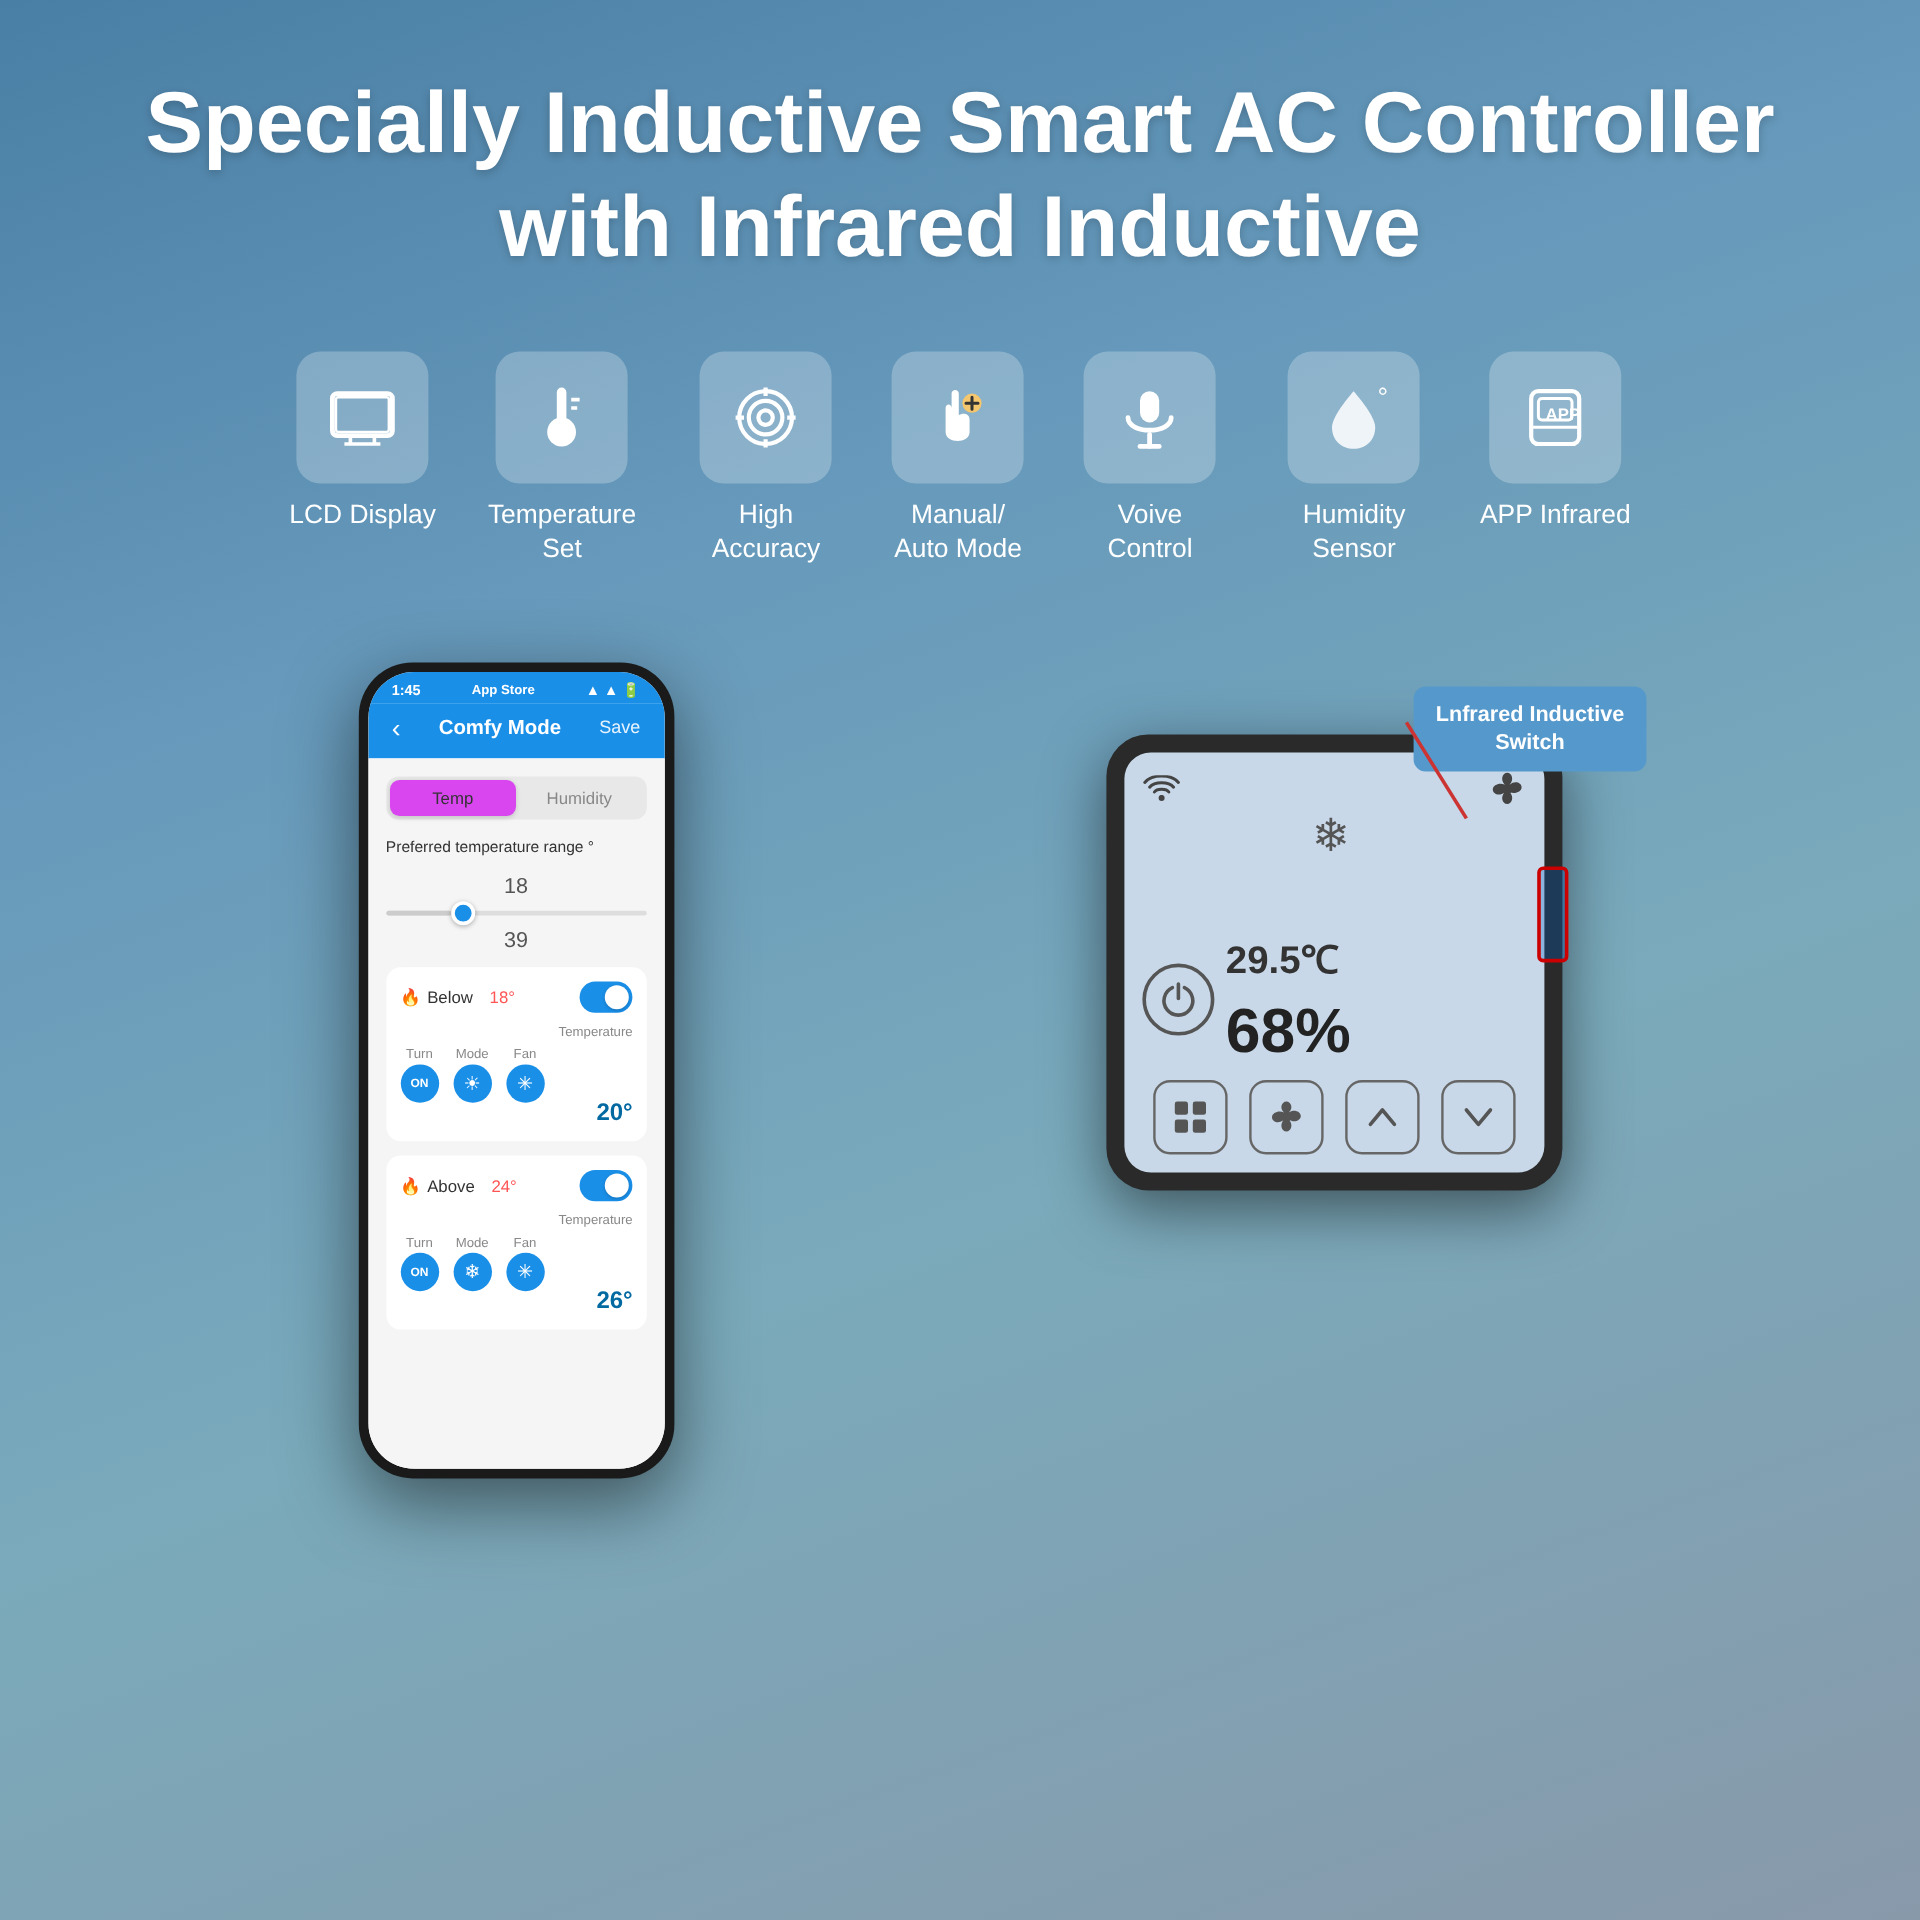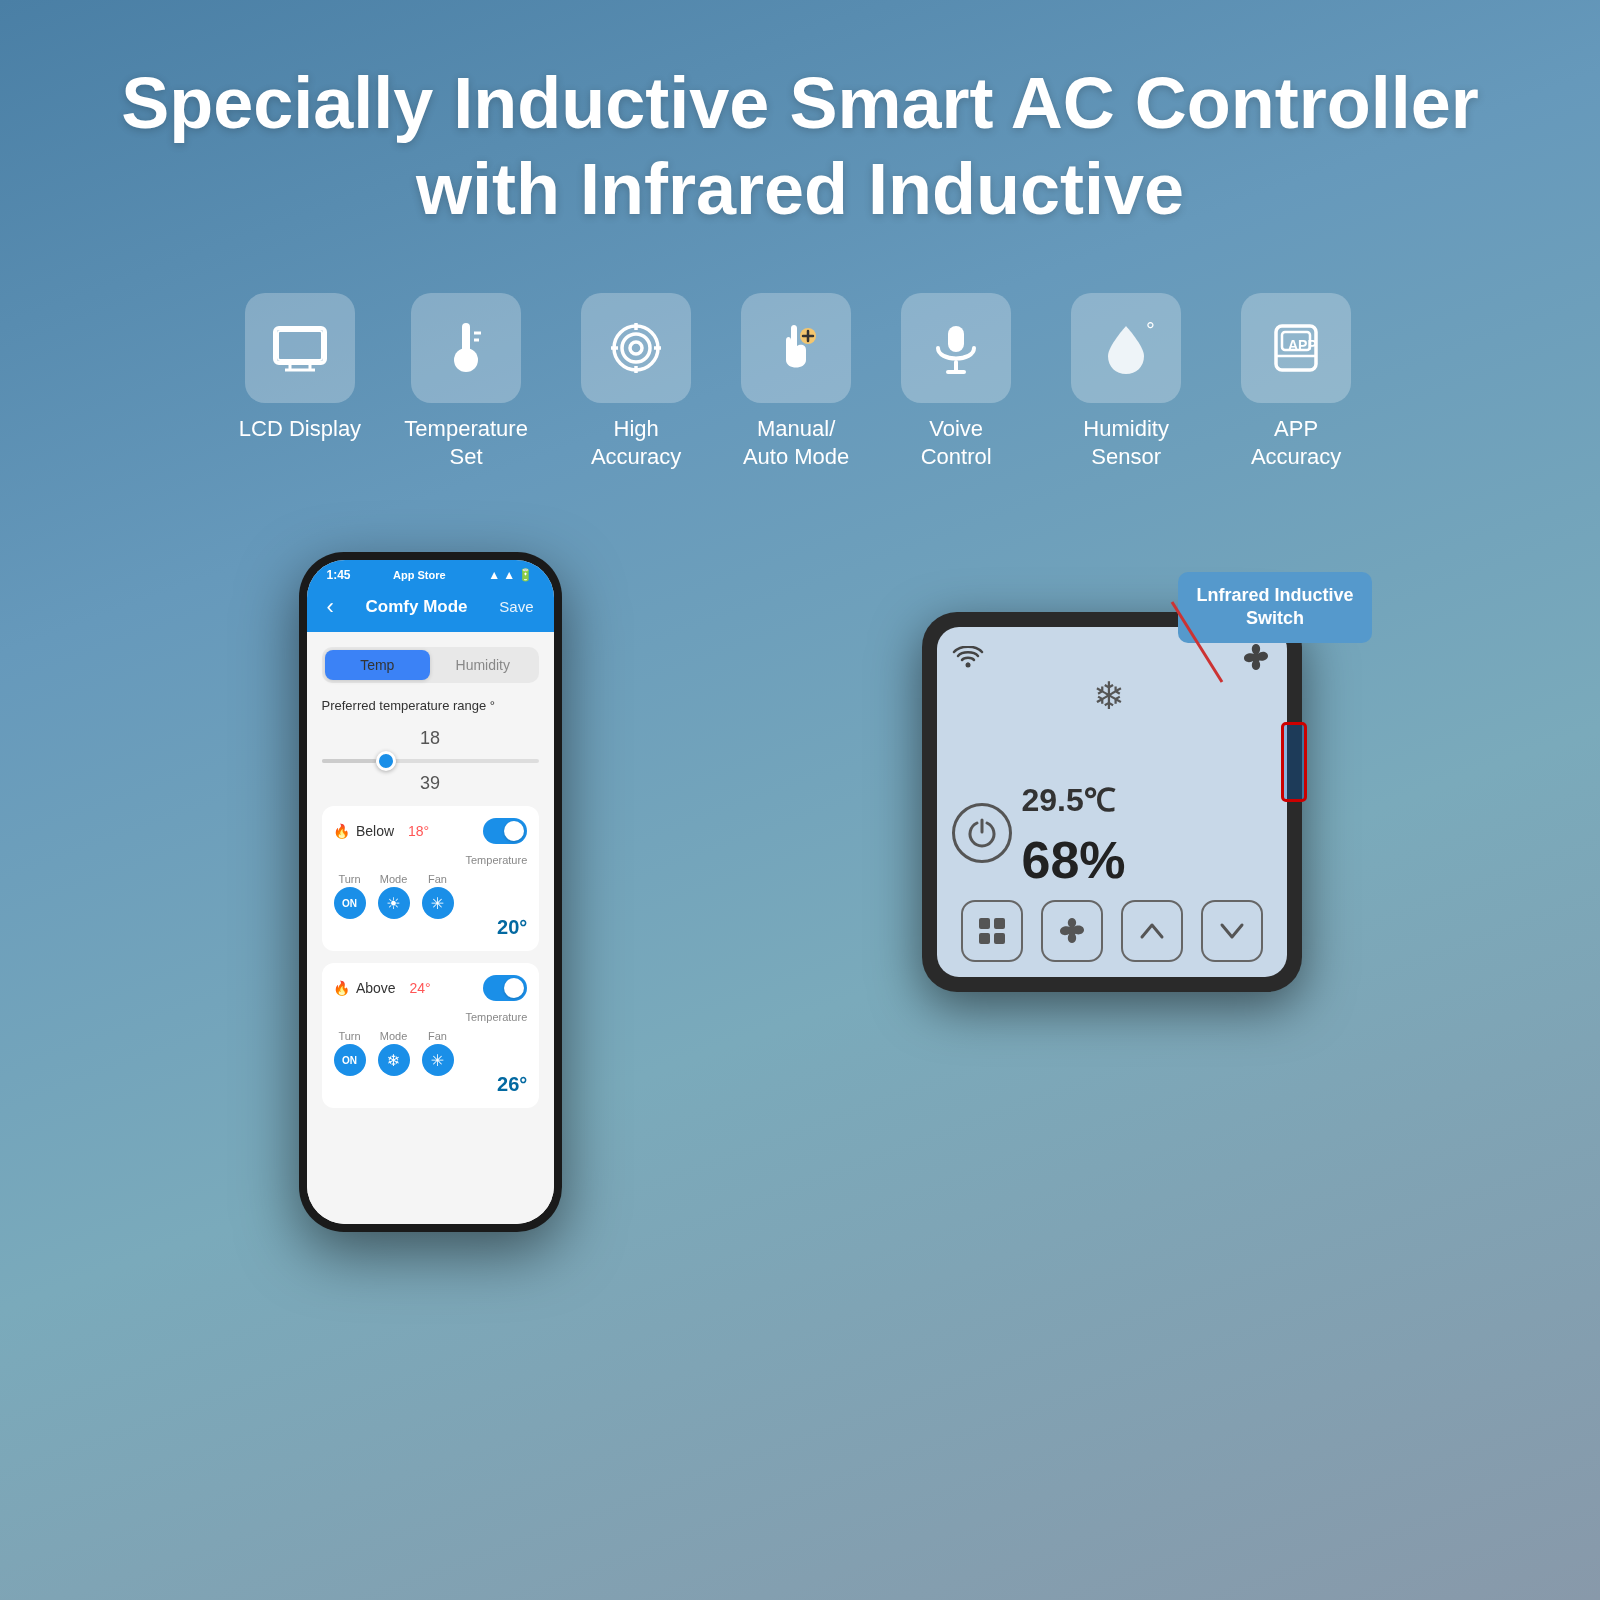--- a/index.html
+++ b/index.html
@@ -131,21 +131,21 @@
     }
     .tab-item {
       flex: 1;
       text-align: center;
       padding: 7px;
       border-radius: 8px;
       font-size: 14px;
       font-weight: 500;
     }
     .tab-item.active {
-      background: #3b82f6;
+      background: #d946ef;
       box-shadow: 0 1px 4px rgba(0,0,0,0.15);
       color: #333;
     }
     .tab-item.inactive {
       color: #888;
     }
     .section-title {
       font-size: 13px;
       color: #333;
       margin-bottom: 15px;
@@ -454,21 +454,21 @@
   </div>
   <div class="feature-item">
     <div class="feature-icon-box">
       <svg width="60" height="60" viewBox="0 0 60 60" fill="white">
         <rect x="10" y="8" width="40" height="44" rx="6" fill="none" stroke="white" stroke-width="3.5"></rect>
         <text x="22" y="32" font-size="14" fill="white" font-weight="bold">APP</text>
         <line x1="10" y1="38" x2="50" y2="38" stroke="white" stroke-width="2.5"></line>
         <rect x="16" y="14" width="28" height="18" rx="3" fill="none" stroke="white" stroke-width="2.5"></rect>
       </svg>
     </div>
-    <span class="feature-label">APP Accuracy</span>
+    <span class="feature-label">APP Infrared</span>
   </div>
 </div>
 
 <div class="main-content">
 
   <div class="phone-container">
     <div class="phone">
       <div class="phone-screen">
 
         <div class="phone-status-bar">

